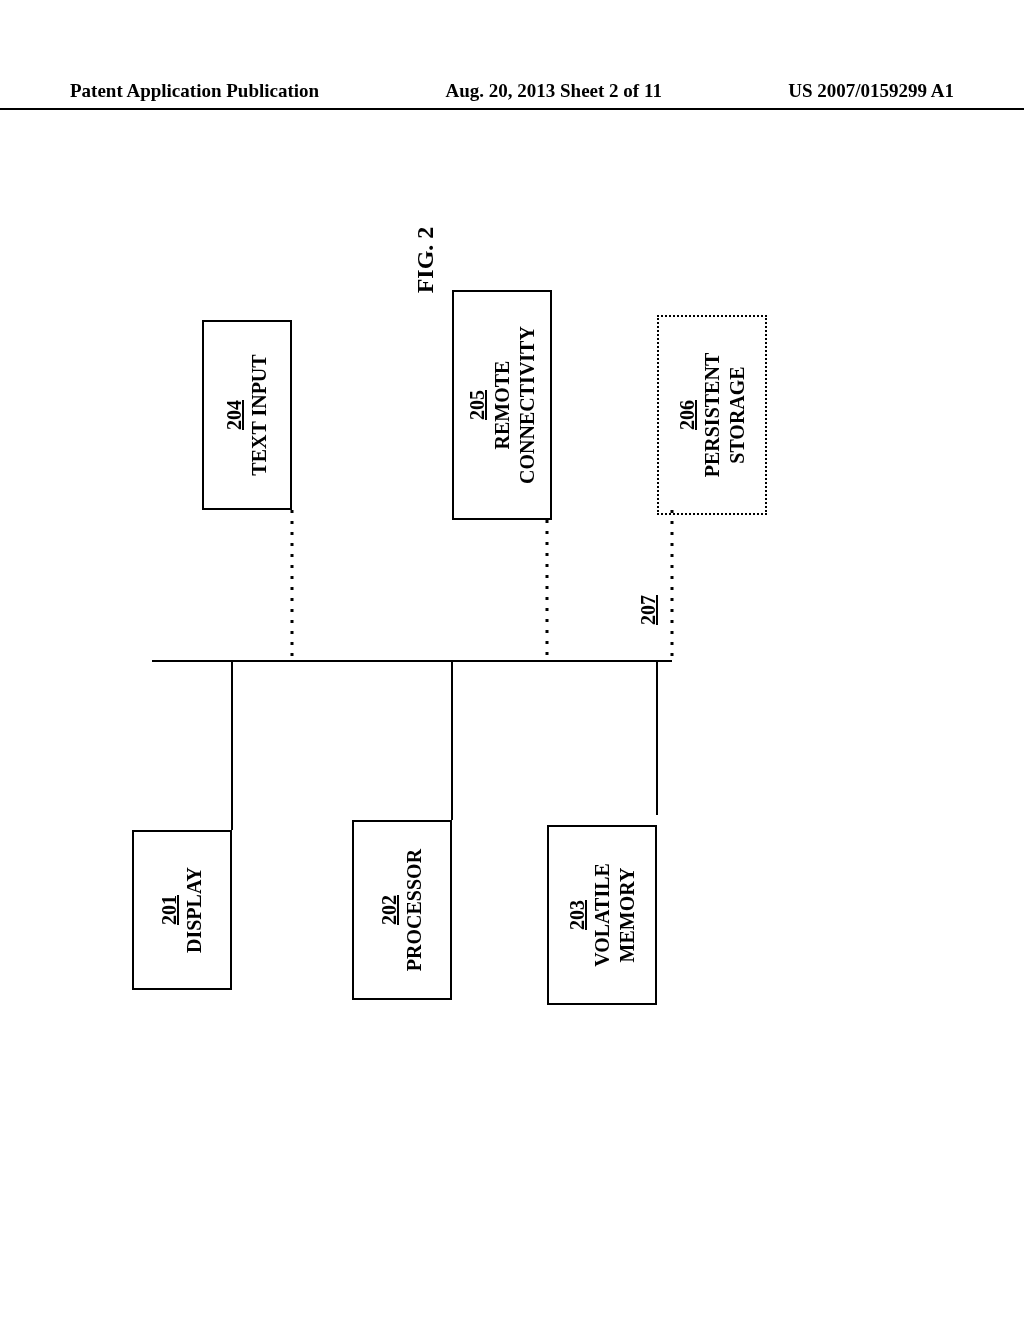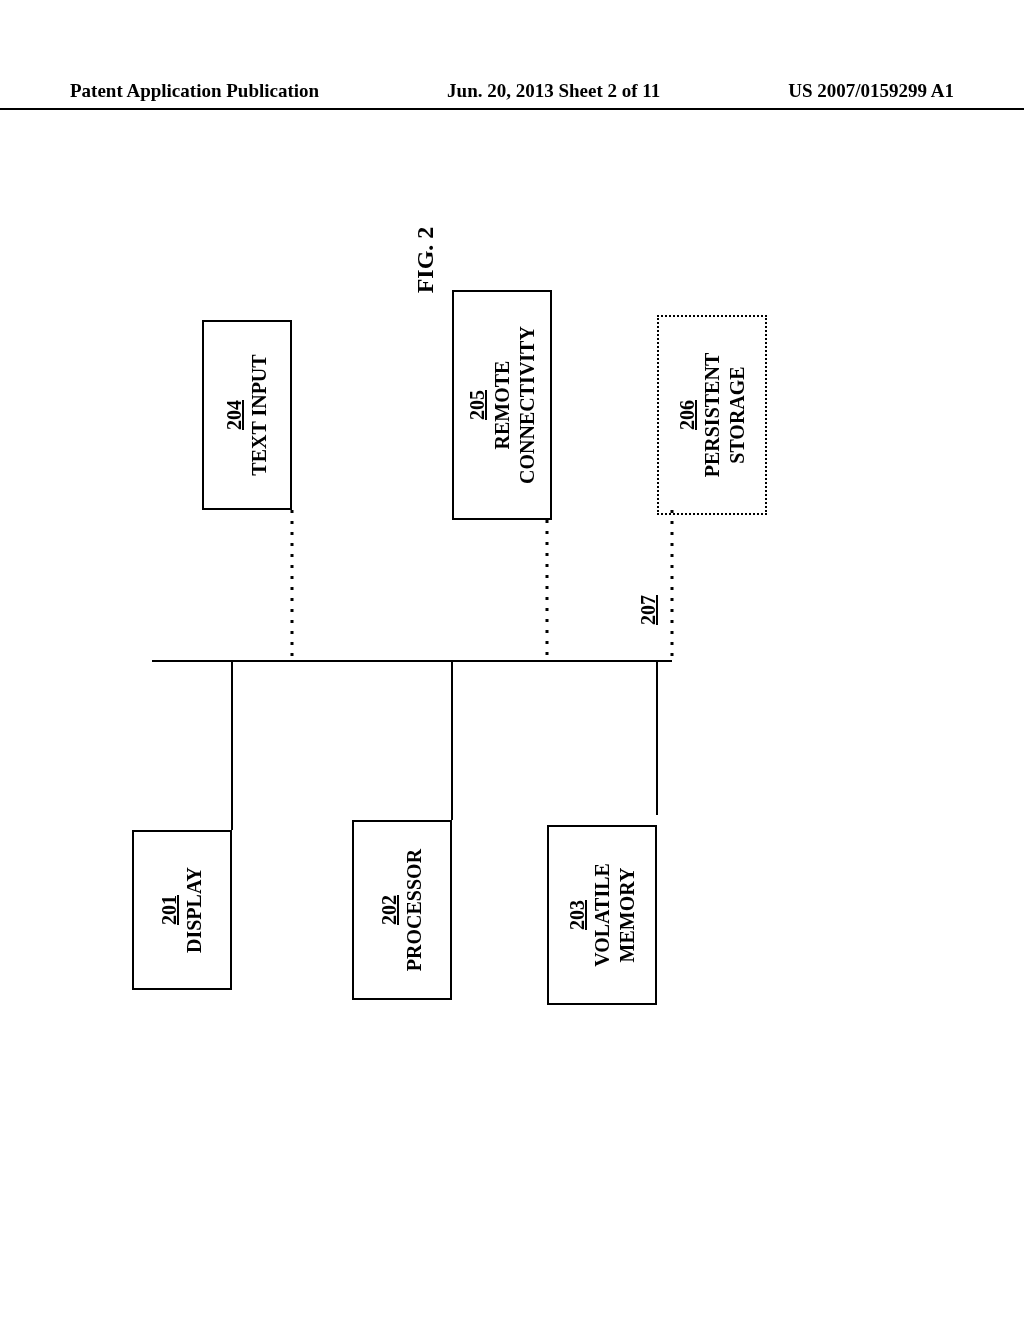--- a/index.html
+++ b/index.html
@@ -78,21 +78,21 @@
     text-decoration: underline;
   }
 </style>
 </head>
 <body>
 
 <div class="page">
 
   <div class="header">
     <span>Patent Application Publication</span>
-    <span>Jun. 20, 2013  Sheet 2 of 11</span>
+    <span>Aug. 20, 2013  Sheet 2 of 11</span>
     <span>US 2007/0159299 A1</span>
   </div>
 
   <div class="diagram">
 
     <div class="line" style="left:40px; top:460px; width:520px; height:2px;"></div>
 
     <div class="rot bus-label" style="left:510px; top:395px; width:60px; height:30px;">207</div>
 
     <div class="rot box" style="left:-10px; top:660px; width:160px; height:100px;">

